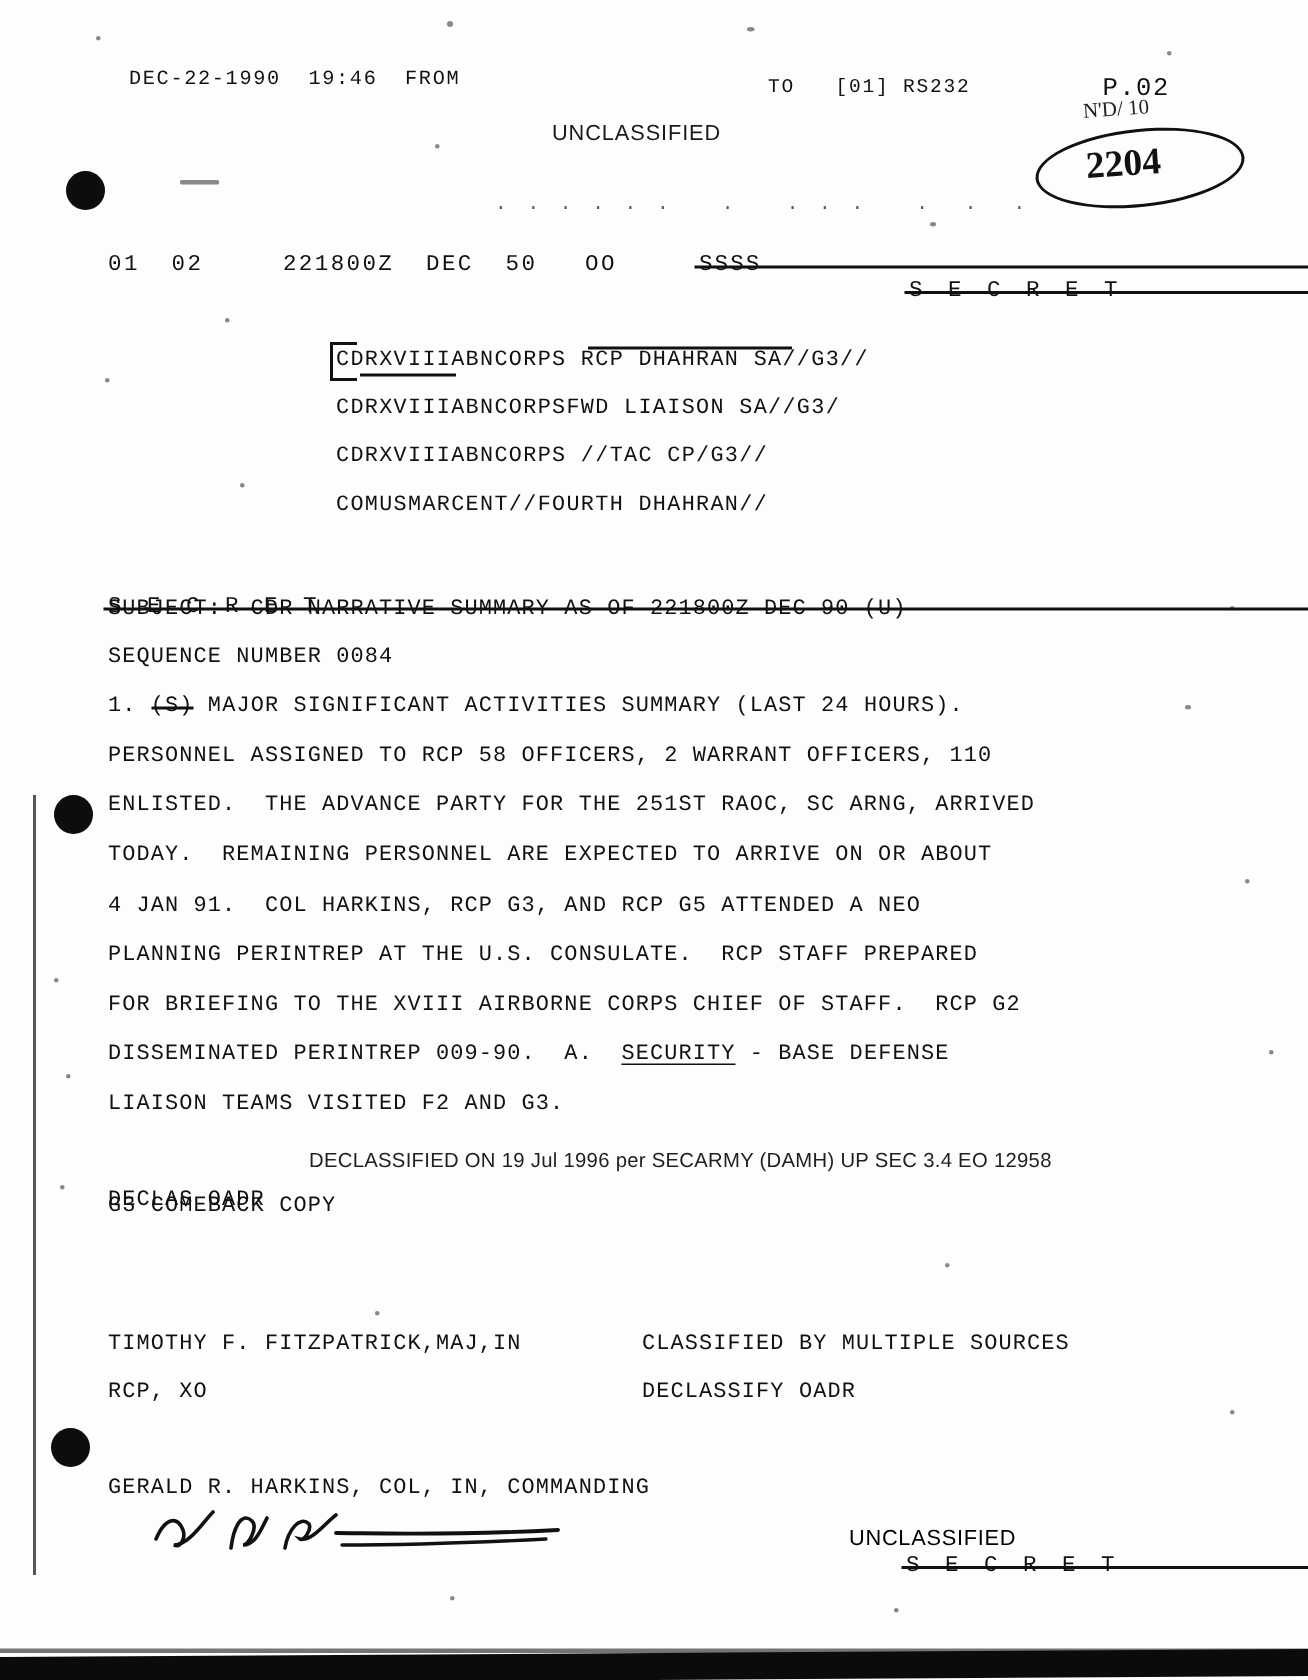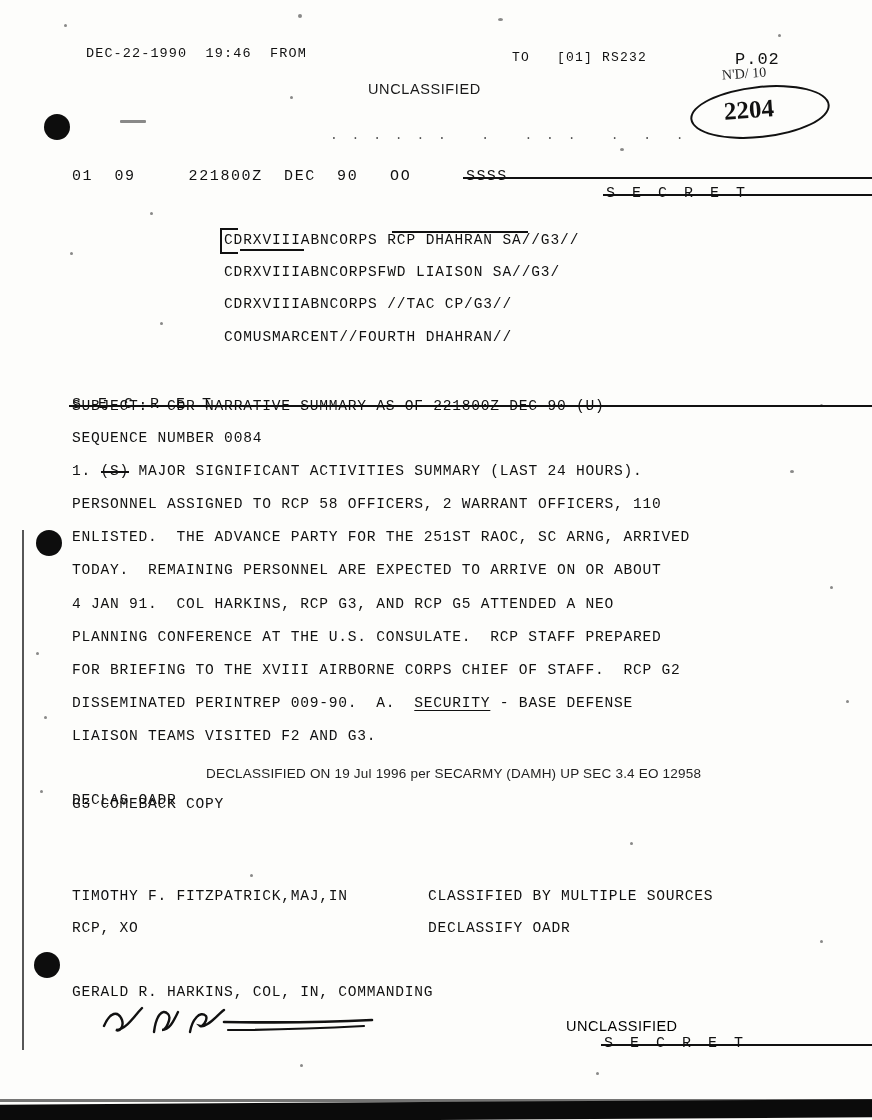--- a/index.html
+++ b/index.html
@@ -275,21 +275,21 @@
   <div class="abs sans" id="unclass-top">UNCLASSIFIED</div>
 
   <div class="abs" id="hand-scrawl">N'D/ 10</div>
   <div class="abs" id="circled-number-wrap">
     <div class="ell"></div>
     <div id="circled-number">2204</div>
   </div>
 
   <div class="abs mono" id="divider-dots">. . . . . .   .   . . .   .  .  .</div>
 
-  <div class="abs mono" id="msg-id-line">01  09     221800Z  DEC  90   OO</div>
+  <div class="abs mono" id="msg-id-line">01  02     221800Z  DEC  50   OO</div>
   <div class="abs mono strike" id="ssss">SSSS</div>
   <div class="abs mono strike" id="secret-top">S E C R E T</div>
 
   <div id="addr0-box"></div>
   <div class="abs mono addr" id="addr0">CDRXVIIIABNCORPS RCP DHAHRAN SA//G3//</div>
   <div id="addr0-underline"></div>
   <div id="addr0-overstrike"></div>
   <div class="abs mono addr" id="addr1">CDRXVIIIABNCORPSFWD LIAISON SA//G3/</div>
   <div class="abs mono addr" id="addr2">CDRXVIIIABNCORPS //TAC CP/G3//</div>
   <div class="abs mono addr" id="addr3">COMUSMARCENT//FOURTH DHAHRAN//</div>
@@ -298,21 +298,21 @@
 
   <div class="abs mono body-line" style="top:398px;">SUBJECT:  CDR NARRATIVE SUMMARY AS OF 221800Z DEC 90 (U)</div>
   <div class="abs mono body-line" style="top:430px;">SEQUENCE NUMBER 0084</div>
 
   <div class="abs mono body-line" style="top:463px;"><span>1.</span><span> </span><span class="s-mark">(S)</span><span> </span><span>MAJOR SIGNIFICANT ACTIVITIES SUMMARY (LAST 24 HOURS).</span></div>
 
   <div class="abs mono body-line" style="top:496px;">PERSONNEL ASSIGNED TO RCP 58 OFFICERS, 2 WARRANT OFFICERS, 110</div>
   <div class="abs mono body-line" style="top:529px;">ENLISTED.  THE ADVANCE PARTY FOR THE 251ST RAOC, SC ARNG, ARRIVED</div>
   <div class="abs mono body-line" style="top:562px;">TODAY.  REMAINING PERSONNEL ARE EXPECTED TO ARRIVE ON OR ABOUT</div>
   <div class="abs mono body-line" style="top:596px;">4 JAN 91.  COL HARKINS, RCP G3, AND RCP G5 ATTENDED A NEO</div>
-  <div class="abs mono body-line" style="top:629px;">PLANNING CONFERENCE AT THE U.S. CONSULATE.  RCP STAFF PREPARED</div>
+  <div class="abs mono body-line" style="top:629px;">PLANNING PERINTREP AT THE U.S. CONSULATE.  RCP STAFF PREPARED</div>
   <div class="abs mono body-line" style="top:662px;">FOR BRIEFING TO THE XVIII AIRBORNE CORPS CHIEF OF STAFF.  RCP G2</div>
 
   <div class="abs mono body-line" style="top:695px;"><span>DISSEMINATED PERINTREP 009-90.  A.</span><span>  </span><span class="underline-word">SECURITY</span><span> </span><span>- BASE DEFENSE</span></div>
 
   <div class="abs mono body-line" style="top:728px;">LIAISON TEAMS VISITED F2 AND G3.</div>
 
   <div class="abs" id="declass-stamp">DECLASSIFIED ON 19 Jul 1996 per SECARMY (DAMH) UP SEC 3.4 EO 12958</div>
   <div class="abs mono body-line" style="top:792px;">DECLAS OADR</div>
   <div class="abs mono body-line" style="top:796px;">G3 COMEBACK COPY</div>
 

